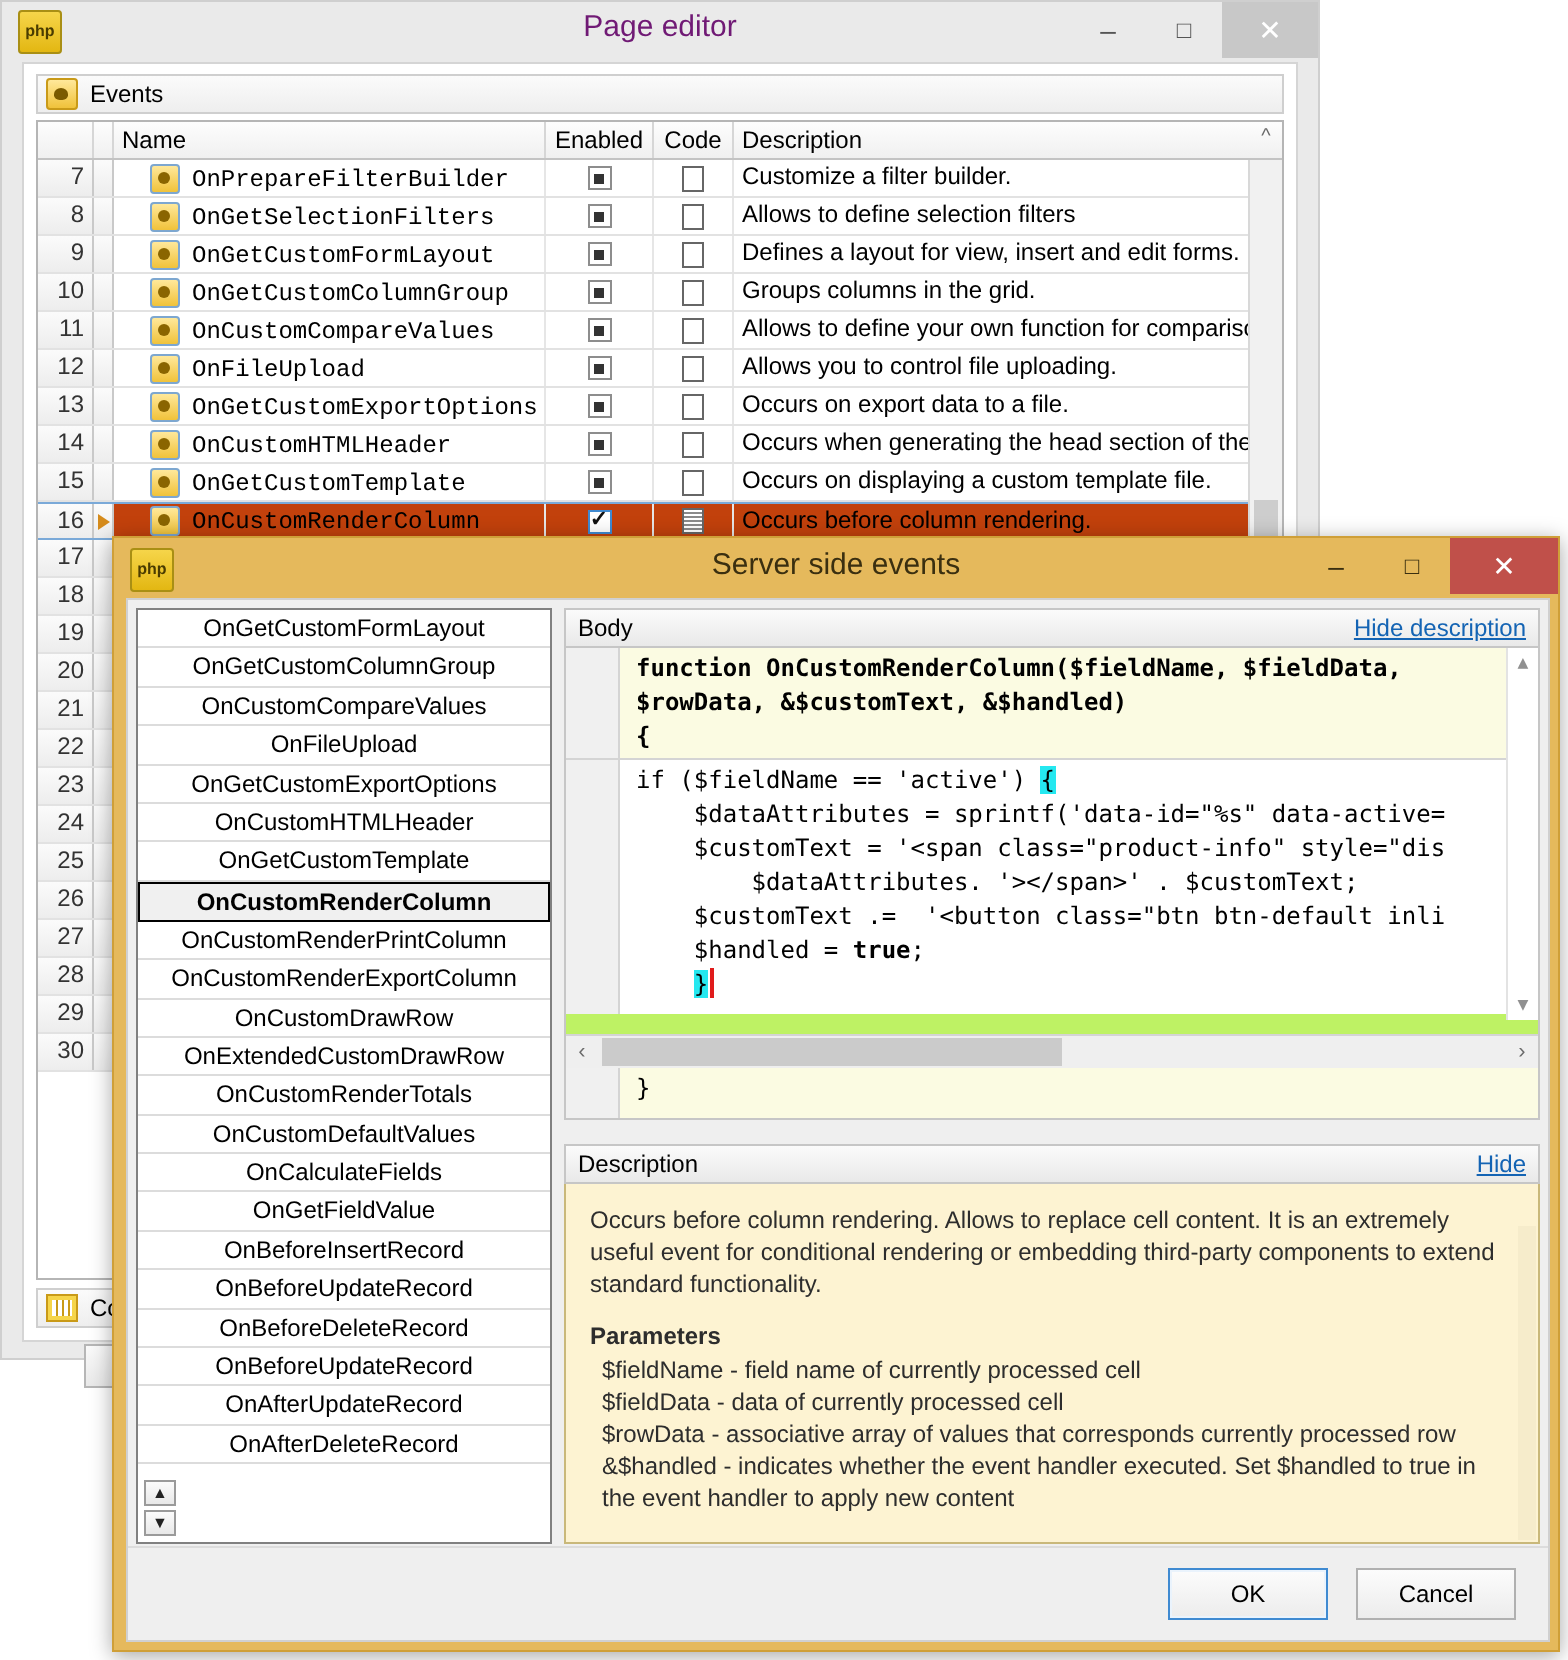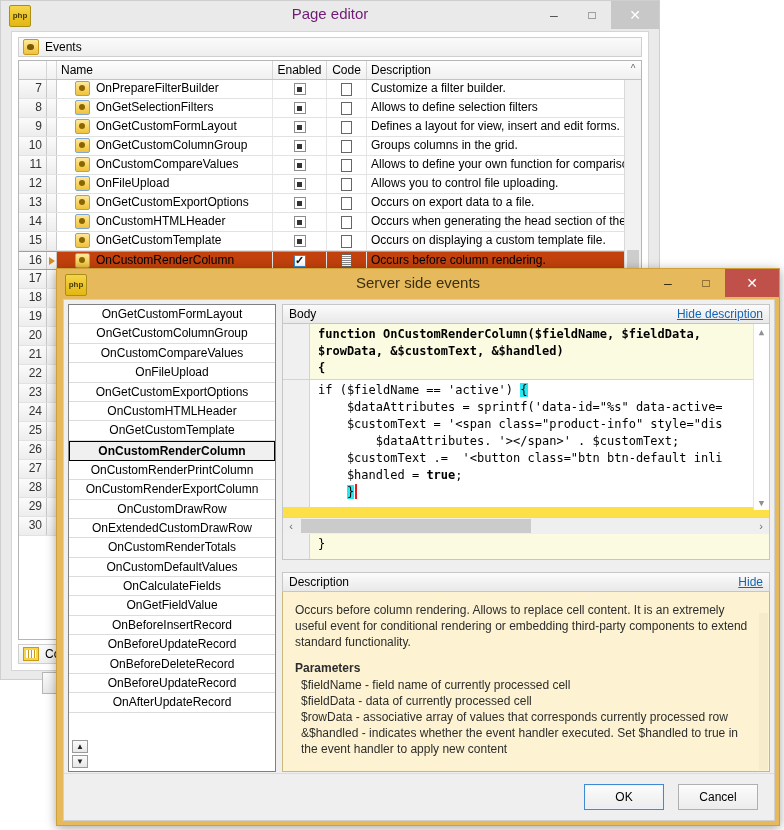--- a/index.html
+++ b/index.html
@@ -70,21 +70,21 @@
   .gh-scroll{width:16px;text-align:center;color:#6a6a6a;font-size:10px;border-right:none;}
   .grid-row{
     display:flex;height:19px;font-size:12px;box-sizing:border-box;
     border-bottom:1px solid #e2e2e2;background:#fff;
   }
   .grid-row.sel{background:#c2410c;border-top:1px solid #7aa9d8;border-bottom:1px solid #7aa9d8;}
   .gr-cell{box-sizing:border-box;padding:1px 4px;overflow:hidden;white-space:nowrap;border-right:1px solid #e6e6e6;}
   .gr-num{width:28px;text-align:right;background:linear-gradient(#fbfbfb,#ededed);border-right:1px solid #c9c9c9;color:#333;}
   .gr-ind{width:10px;background:linear-gradient(#fbfbfb,#ededed);border-right:1px solid #c9c9c9;position:relative;}
   .gr-ind.cur:after{content:"";position:absolute;left:2px;top:5px;border-left:6px solid #d58b1c;border-top:4px solid transparent;border-bottom:4px solid transparent;}
-  .gr-name{width:216px;display:flex;align-items:flex-start;}
+  .gr-name{width:216px;display:flex;align-items:flex-end;font-family:Liberation Mono, monospace;}
   .nm-icon{width:13px;height:13px;margin-left:14px;margin-right:6px;border-radius:2px;flex:none;
     background:linear-gradient(#ffe89a,#f0c23a);border:1px solid #7da7d0;position:relative;}
   .nm-icon:after{content:"";position:absolute;left:3px;top:3px;width:6px;height:6px;background:#8a6500;border-radius:50%;}
   .gr-en{width:54px;display:flex;align-items:center;justify-content:center;}
   .gr-code{width:40px;display:flex;align-items:center;justify-content:center;}
   .gr-desc{flex:1;border-right:none;}
   .chk{width:12px;height:12px;border:1px solid #8d8d8d;background:#fff;box-sizing:border-box;
     display:flex;align-items:center;justify-content:center;}
   .chk .dot{width:5px;height:5px;background:#333;}
   .chk.on{border-color:#3f8ad1;}
@@ -141,21 +141,21 @@
   
   #sse-right{position:absolute;left:218px;top:4px;right:4px;height:468px;border-radius:18px;}
   .pane-header{
     height:20px;background:linear-gradient(#fbfbfb,#e9e9e9);border:1px solid #c6c6c6;
     box-sizing:border-box;display:flex;align-items:center;justify-content:space-between;
     padding:0 6px;font-size:12px;
   }
   .pane-link{color:#1464b4;text-decoration:underline;cursor:pointer;font-size:12px;}
   #code-area{
     position:relative;height:236px;border:1px solid #c6c6c6;border-top:none;
-    box-sizing:border-box;background:#fde047;overflow:hidden;
+    box-sizing:border-box;background:#bef264;overflow:hidden;
   }
   .code-block{display:flex;font-family:"DejaVu Sans Mono", monospace;font-size:12px;}
   .code-gutter{width:26px;background:#f0f0f0;border-right:1px solid #d4d4d4;flex:none;}
   .code-text{flex:1;padding:2px 0 2px 8px;white-space:pre;line-height:17px;overflow:hidden;}
   .ro{background:#fbfbe2;}
   .rw{background:#fff;}
   #code-sig{border-bottom:1px solid #d4d4d4;}
   #code-sig .code-text{font-weight:bold;}
   #code-edit .code-text{height:123px;}
   #code-vscroll{position:absolute;right:0;top:0;width:15px;height:186px;background:#fff;border-left:1px solid #e3e3e3;}
@@ -564,20 +564,21 @@
         <div class="sse-item">OnExtendedCustomDrawRow</div>
         <div class="sse-item">OnCustomRenderTotals</div>
         <div class="sse-item">OnCustomDefaultValues</div>
         <div class="sse-item">OnCalculateFields</div>
         <div class="sse-item">OnGetFieldValue</div>
         <div class="sse-item">OnBeforeInsertRecord</div>
         <div class="sse-item">OnBeforeUpdateRecord</div>
         <div class="sse-item">OnBeforeDeleteRecord</div>
         <div class="sse-item">OnBeforeUpdateRecord</div>
         <div class="sse-item">OnAfterUpdateRecord</div>
+        <div class="sse-item">OnAfterDeleteRecord</div>
       </div>
     <div id="sse-list-scrollbtns">
       <div class="scroll-sq">▲</div>
       <div class="scroll-sq">▼</div>
     </div>
 
     <div id="sse-right">
 
       <div class="pane-header">
         <span>Body</span>

